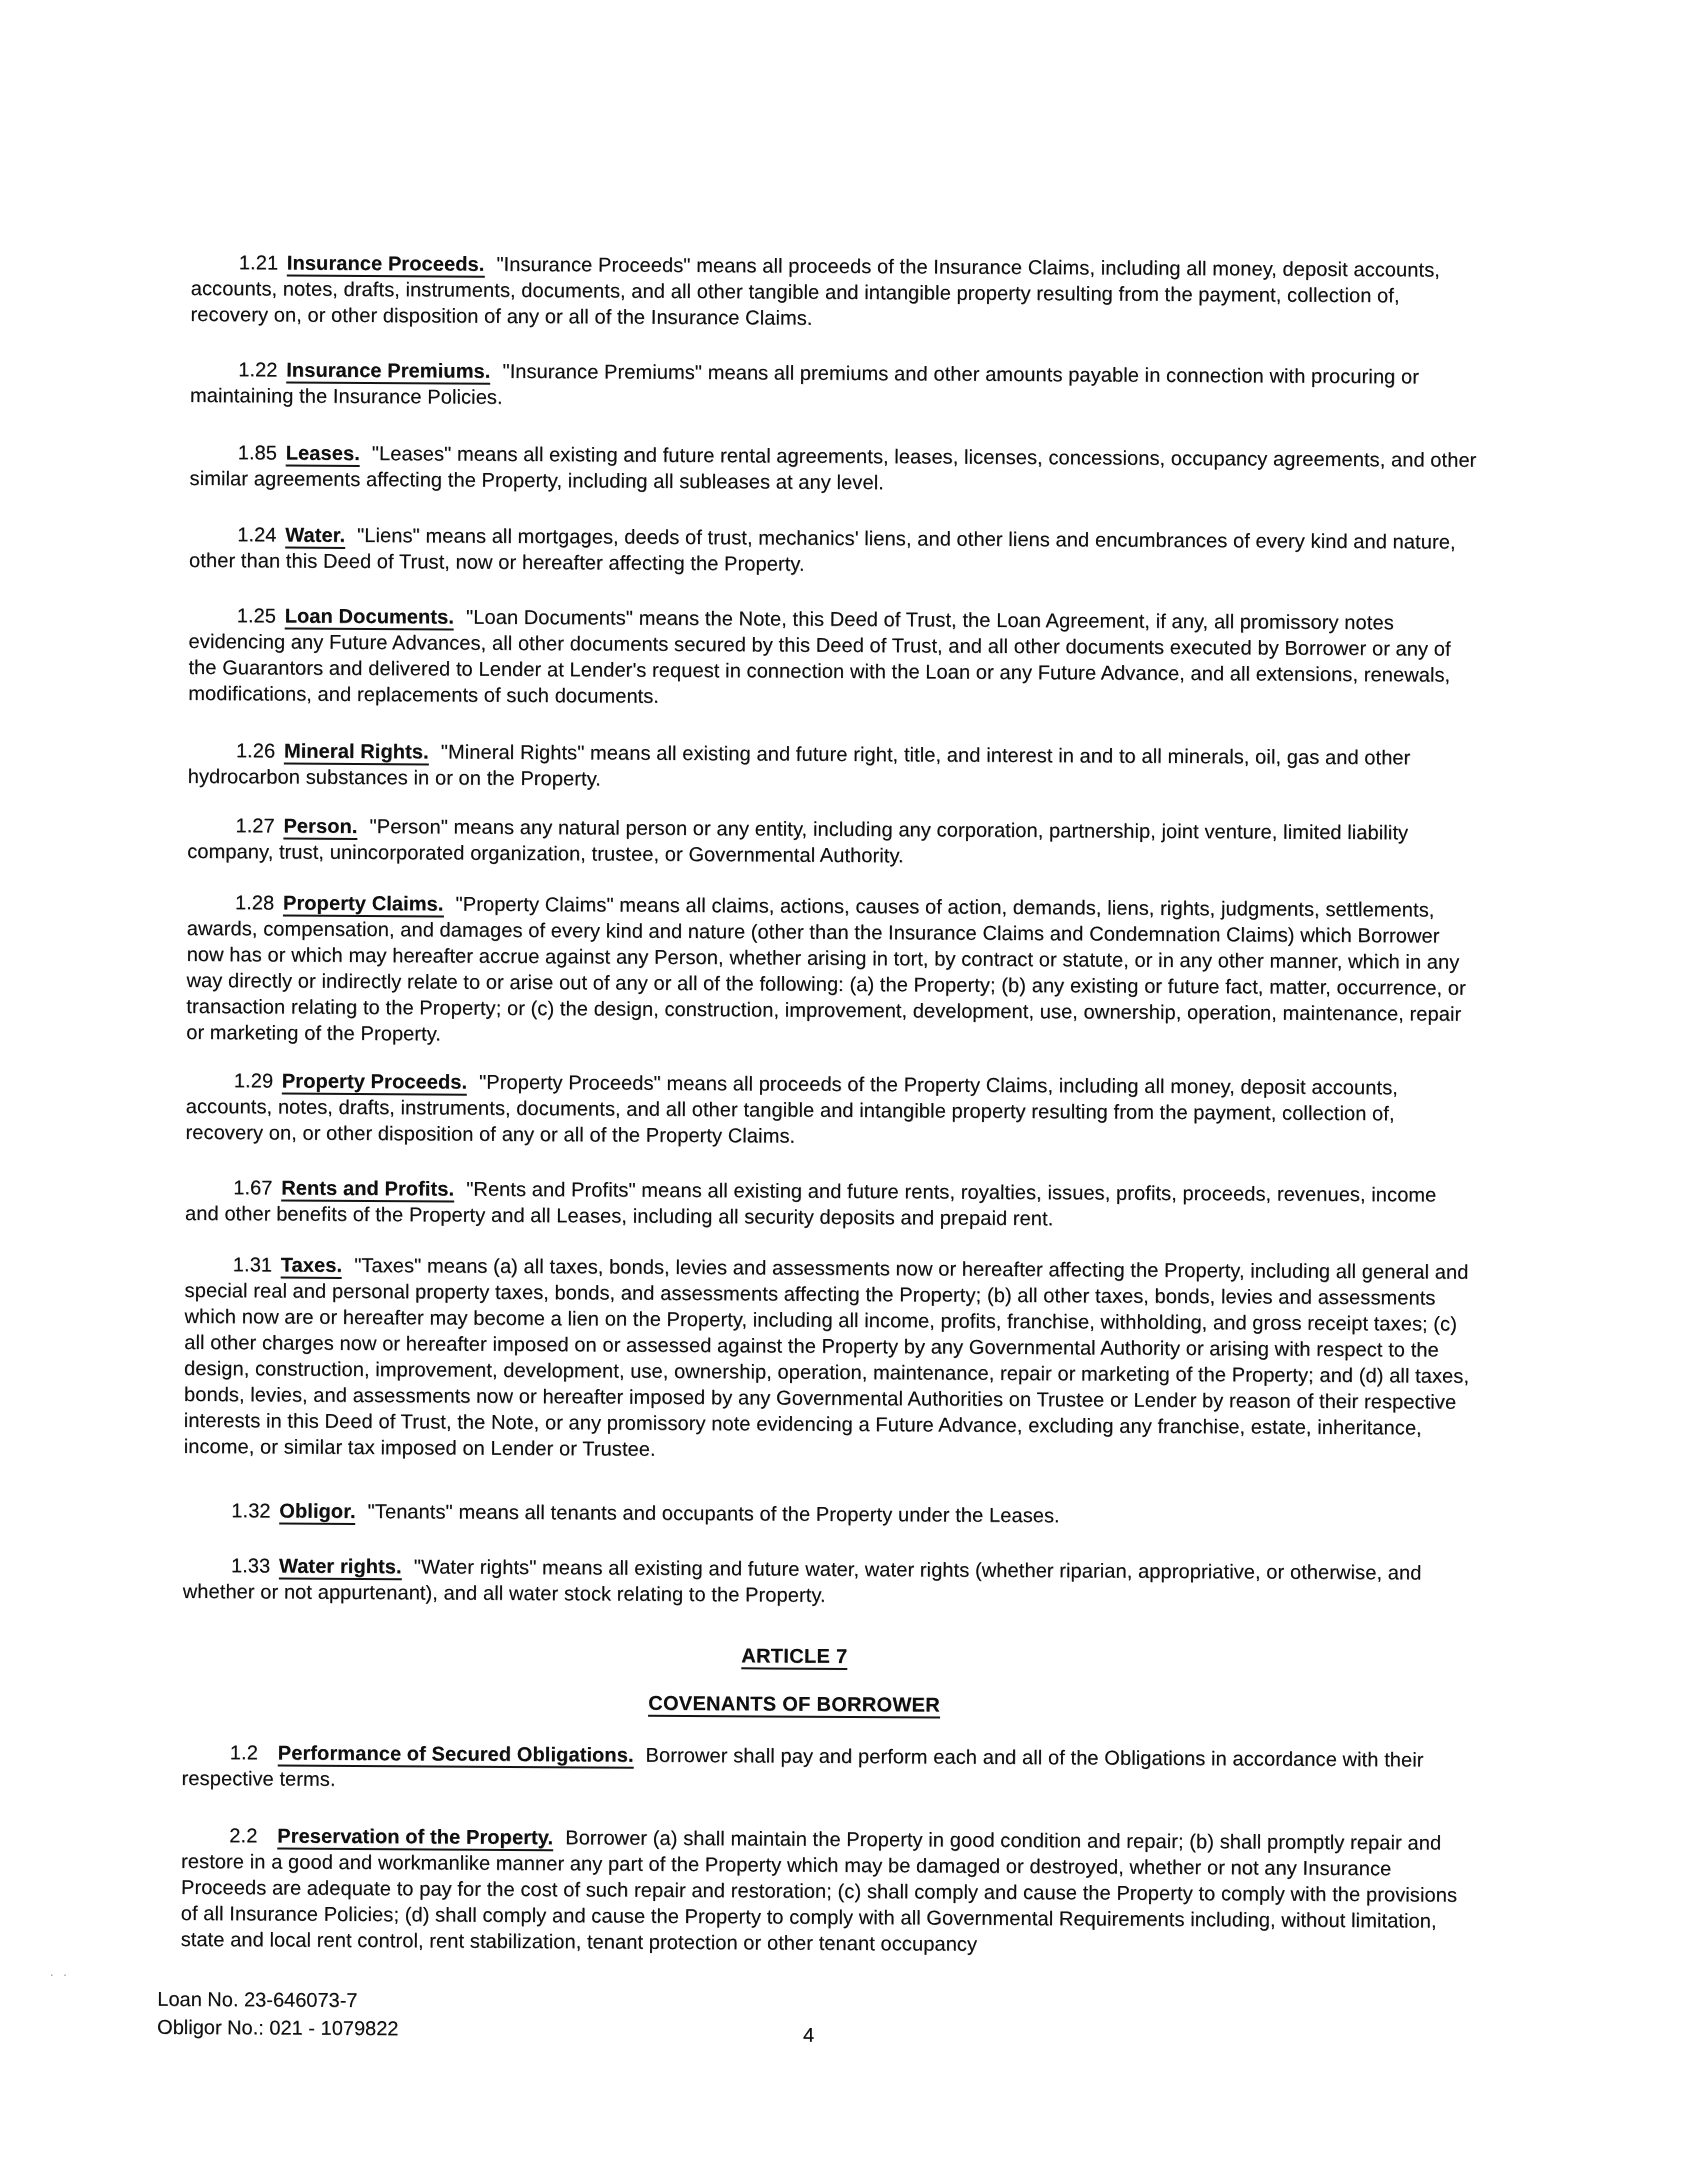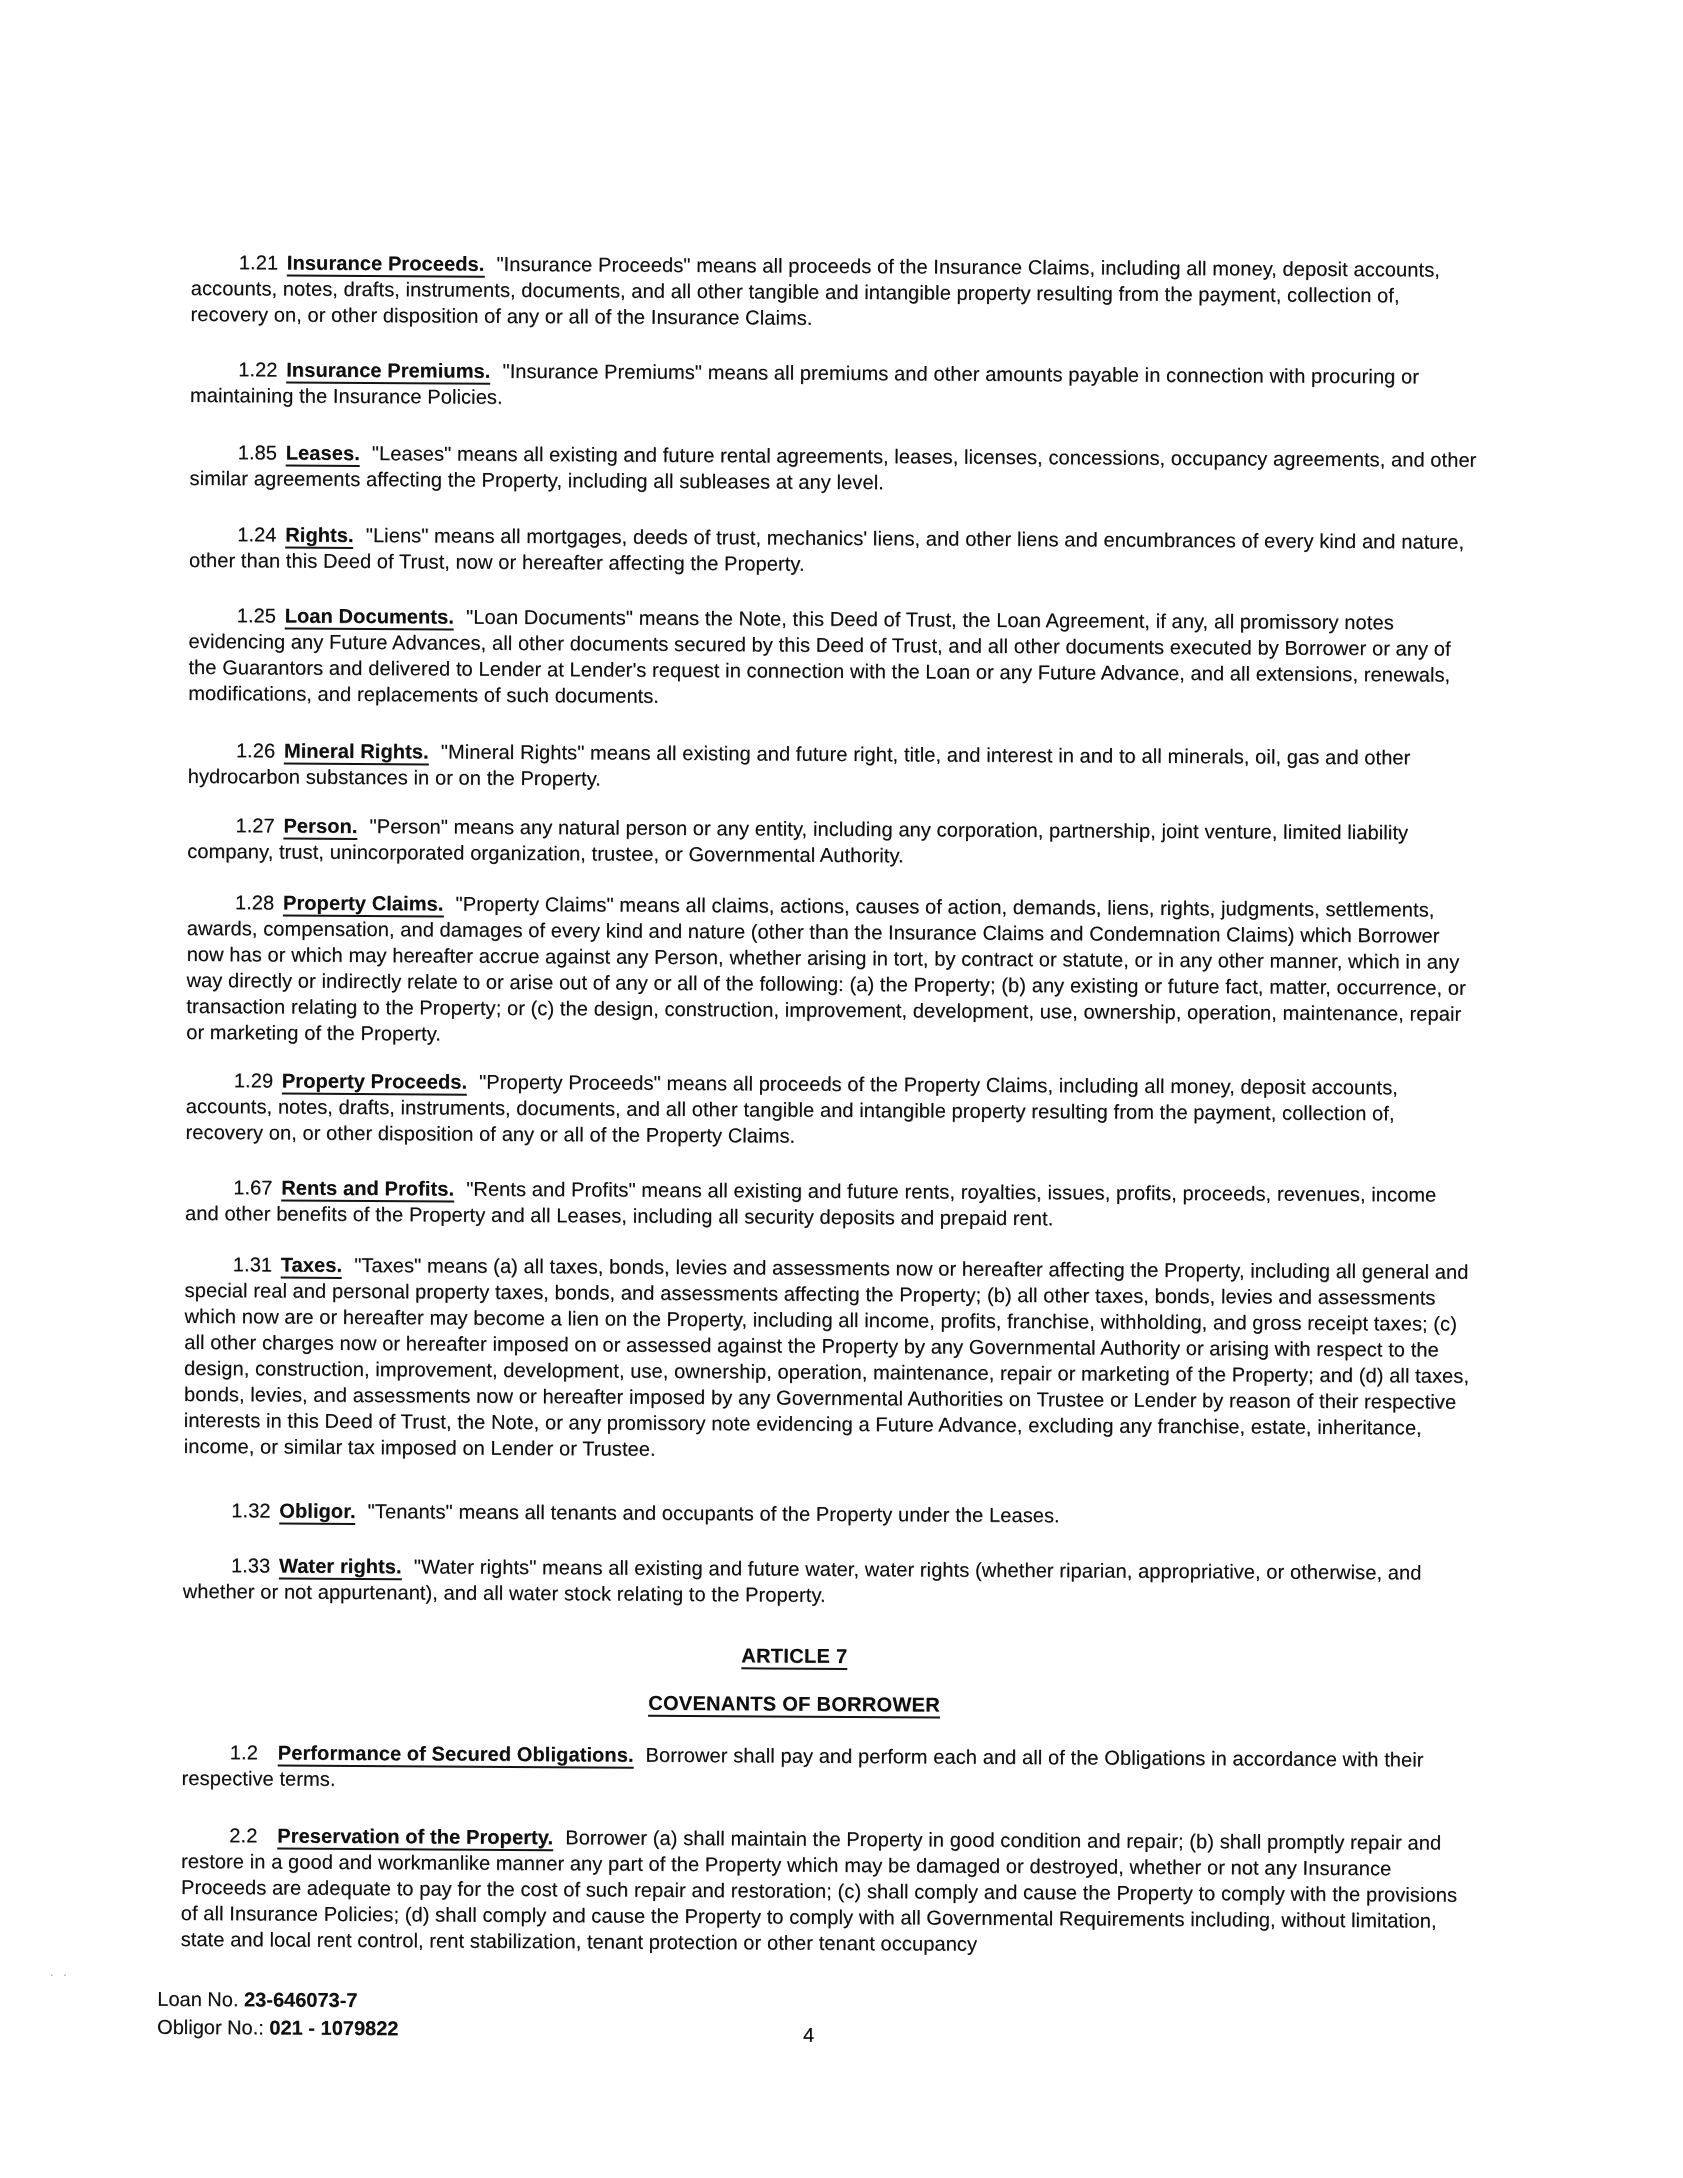--- a/index.html
+++ b/index.html
@@ -52,21 +52,21 @@
     border-bottom:2.5px solid #151515;
     padding-bottom:1px;
     letter-spacing:0.3px;
   }
   .footer-line{
     position:absolute;
     left:168px;
     font-size:20px;line-height:26px;
     text-shadow:0.3px 0.3px 0 rgba(0,0,0,0.45);
   }
-  .footer-line b{font-weight:bold;}
+  .footer-line b{font-weight:normal;}
   .pagenum{
     position:absolute;
     left:814px;top:2020px;
     font-size:20px;
     text-shadow:0.3px 0.3px 0 rgba(0,0,0,0.45);
   }
   .artifact{
     position:absolute;
     left:50px;top:1964px;
     font-size:13px;color:#9a9a9a;
@@ -78,21 +78,21 @@
 
 <div class="page">
   <div class="sheet">
 
     <p class="para" style="top:249px"><span class="num">1.21</span><span class="hd">Insurance Proceeds.</span><span class="tx">"Insurance Proceeds" means all proceeds of the Insurance Claims, including all money, deposit accounts, accounts, notes, drafts, instruments, documents, and all other tangible and intangible property resulting from the payment, collection of, recovery on, or other disposition of any or all of the Insurance Claims.</span></p>
 
     <p class="para" style="top:356px"><span class="num">1.22</span><span class="hd">Insurance Premiums.</span><span class="tx">"Insurance Premiums" means all premiums and other amounts payable in connection with procuring or maintaining the Insurance Policies.</span></p>
 
     <p class="para" style="top:439px"><span class="num">1.85</span><span class="hd">Leases.</span><span class="tx">"Leases" means all existing and future rental agreements, leases, licenses, concessions, occupancy agreements, and other similar agreements affecting the Property, including all subleases at any level.</span></p>
 
-    <p class="para" style="top:521px"><span class="num">1.24</span><span class="hd">Rights.</span><span class="tx">"Liens" means all mortgages, deeds of trust, mechanics' liens, and other liens and encumbrances of every kind and nature, other than this Deed of Trust, now or hereafter affecting the Property.</span></p>
+    <p class="para" style="top:521px"><span class="num">1.24</span><span class="hd">Water.</span><span class="tx">"Liens" means all mortgages, deeds of trust, mechanics' liens, and other liens and encumbrances of every kind and nature, other than this Deed of Trust, now or hereafter affecting the Property.</span></p>
 
     <p class="para" style="top:602px"><span class="num">1.25</span><span class="hd">Loan Documents.</span><span class="tx">"Loan Documents" means the Note, this Deed of Trust, the Loan Agreement, if any, all promissory notes evidencing any Future Advances, all other documents secured by this Deed of Trust, and all other documents executed by Borrower or any of the Guarantors and delivered to Lender at Lender's request in connection with the Loan or any Future Advance, and all extensions, renewals, modifications, and replacements of such documents.</span></p>
 
     <p class="para" style="top:737px"><span class="num">1.26</span><span class="hd">Mineral Rights.</span><span class="tx">"Mineral Rights" means all existing and future right, title, and interest in and to all minerals, oil, gas and other hydrocarbon substances in or on the Property.</span></p>
 
     <p class="para" style="top:812px"><span class="num">1.27</span><span class="hd">Person.</span><span class="tx">"Person" means any natural person or any entity, including any corporation, partnership, joint venture, limited liability company, trust, unincorporated organization, trustee, or Governmental Authority.</span></p>
 
     <p class="para" style="top:889px"><span class="num">1.28</span><span class="hd">Property Claims.</span><span class="tx">"Property Claims" means all claims, actions, causes of action, demands, liens, rights, judgments, settlements, awards, compensation, and damages of every kind and nature (other than the Insurance Claims and Condemnation Claims) which Borrower now has or which may hereafter accrue against any Person, whether arising in tort, by contract or statute, or in any other manner, which in any way directly or indirectly relate to or arise out of any or all of the following:  (a) the Property; (b) any existing or future fact, matter, occurrence, or transaction relating to the Property; or (c) the design, construction, improvement, development, use, ownership, operation, maintenance, repair or marketing of the Property.</span></p>
 
     <p class="para" style="top:1067px"><span class="num">1.29</span><span class="hd">Property Proceeds.</span><span class="tx">"Property Proceeds" means all proceeds of the Property Claims, including all money, deposit accounts, accounts, notes, drafts, instruments, documents, and all other tangible and intangible property resulting from the payment, collection of, recovery on, or other disposition of any or all of the Property Claims.</span></p>

